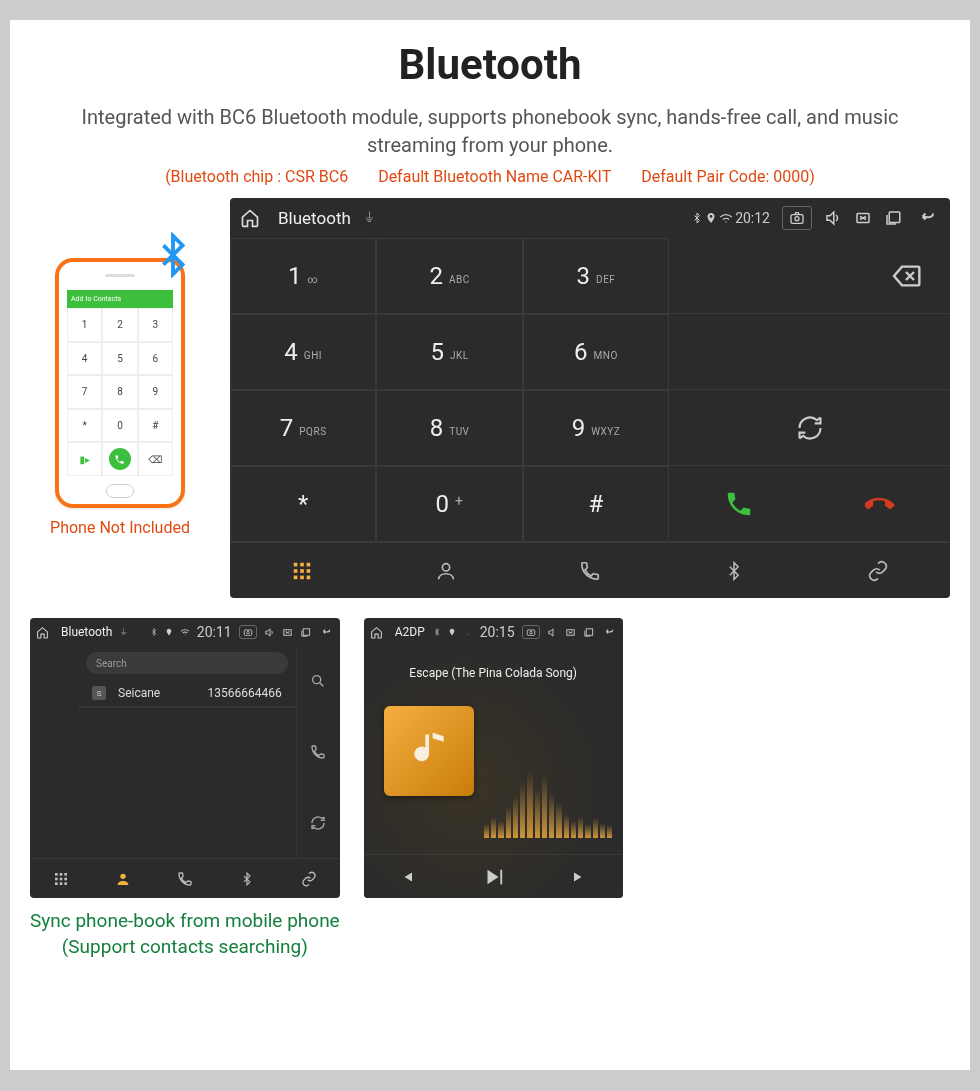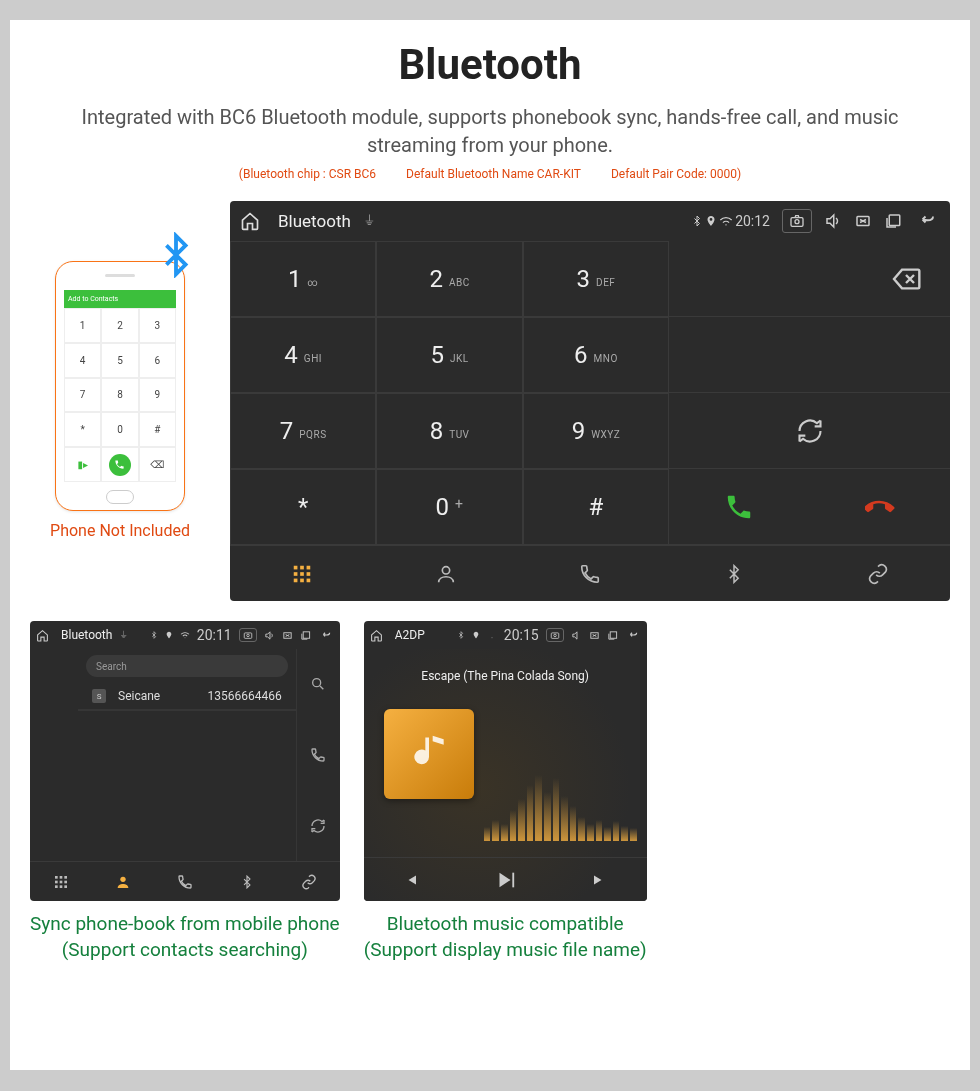--- a/index.html
+++ b/index.html
@@ -29,23 +29,23 @@
   .subtitle {
     text-align: center;
     font-size: 20px;
     color: #555;
     line-height: 1.4;
     padding: 0 50px;
     margin-bottom: 8px;
   }
   .specs {
     text-align: center;
-    font-size: 12px;
+    font-size: 16px;
     color: #e04a12;
-    margin-bottom: 20px;
+    margin-bottom: 12px;
     display: flex;
     justify-content: center;
     gap: 30px;
   }
 
   
   .row1 {
     display: flex;
     align-items: flex-start;
     gap: 20px;
@@ -56,21 +56,21 @@
     display: flex;
     flex-direction: column;
     align-items: center;
     padding-top: 60px;
   }
   .phone-shell {
     width: 130px;
     height: 250px;
     background: #fff;
     border-radius: 18px;
-    border: 1px solid #f97316;
+    border: 4px solid #f97316;
     position: relative;
     box-shadow: 0 1px 3px rgba(0,0,0,0.1);
   }
   .phone-screen {
     position: absolute;
     top: 28px; left: 8px; right: 8px; bottom: 28px;
     background: #fff;
     display: flex;
     flex-direction: column;
     font-size: 7px;
@@ -678,20 +678,16 @@
                 </svg>
               </div>
             <div>
                 <svg width="18" height="18" viewBox="0 0 24 24" fill="#ccc">
                   <path d="M18 6v12M4 6l10 6-10 6z"></path>
                 </svg>
               </div>
           </div>
         </div>
       </div>
-      <div class="caption2">
-        <span>Bluetooth music compatible</span><br>
-        <span>(Support display music file name)</span>
-      </div>
     </div>
   </div>
 
 </div>
 
 </body></html>

